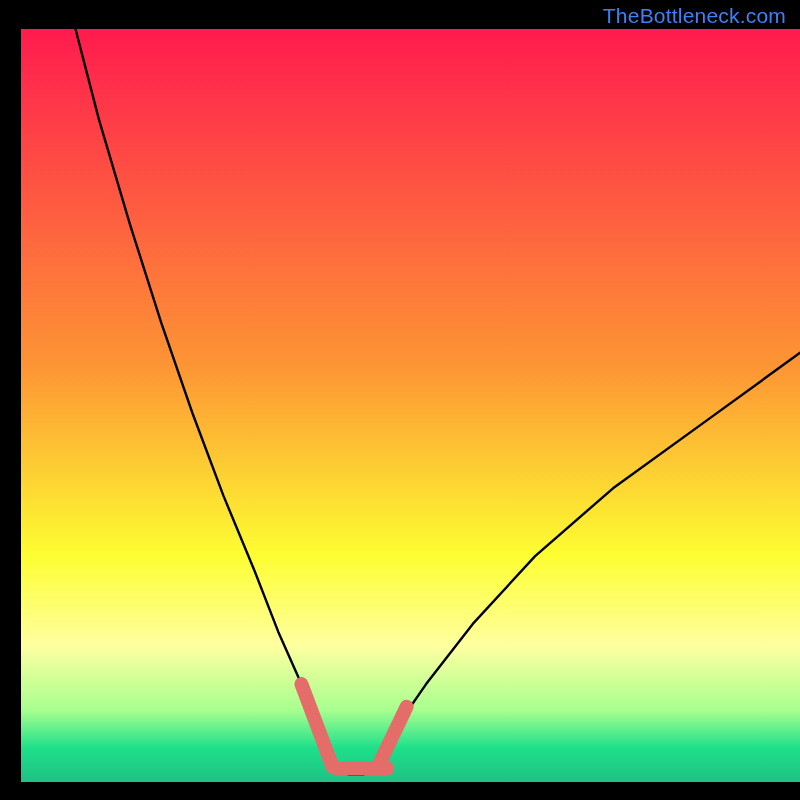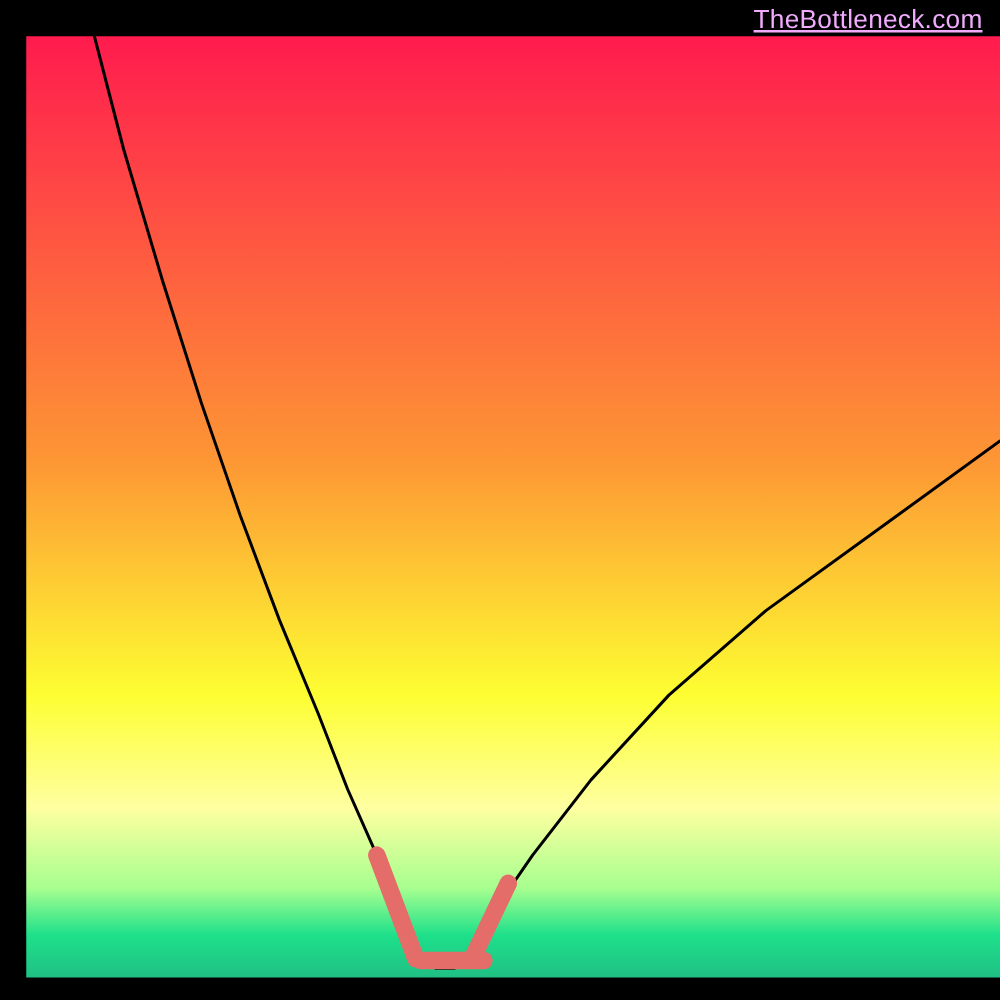--- a/index.html
+++ b/index.html
@@ -15,26 +15,25 @@
     position: absolute;
     left: 0;
     top: 0;
     width: 800px;
     height: 800px;
   }
   .watermark {
     position: absolute;
     top: 4px;
     right: 14px;
-    color: #f0abfc;
+    color: #3b82f6;
     font-size: 21px;
     font-weight: 400;
     letter-spacing: 0.2px;
     user-select: none;
-    text-decoration: underline;
   }
 </style>
 </head>
 <body>
 
 <svg class="canvas" viewBox="0 0 800 800" preserveAspectRatio="none">
   <defs>
     <linearGradient id="bg-grad" x1="0" y1="0" x2="0" y2="1">
         <stop offset="0%" stop-color="#ff1b4e"></stop>
         <stop offset="45%" stop-color="#fd9634"></stop>

